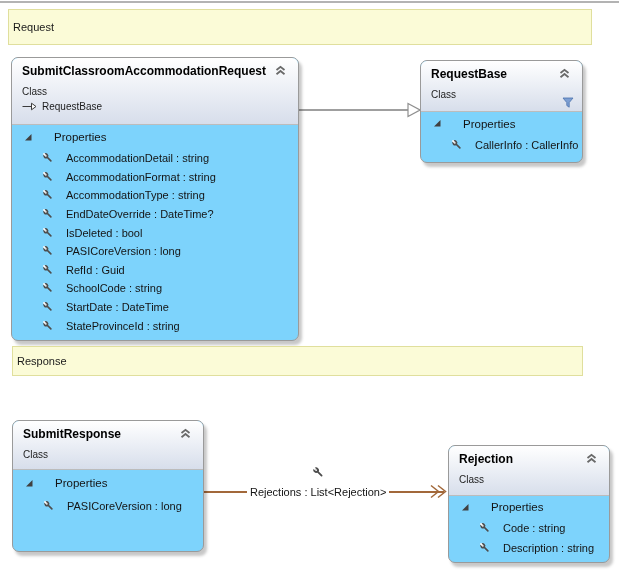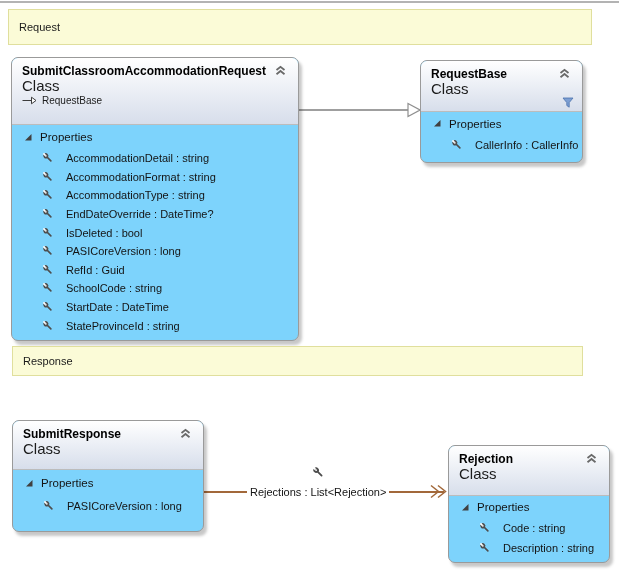--- a/index.html
+++ b/index.html
@@ -6,39 +6,39 @@
   #canvas{
     position:relative;width:619px;height:575px;background:#ffffff;overflow:hidden;
     font-family:"Liberation Sans", sans-serif;color:#1b1b1b;
   }
   .top-edge{position:absolute;left:0;top:1px;width:619px;height:1.5px;background:#b3b3b3;}
 
   
   .banner{
     position:absolute;background:#fbfbd7;border:1px solid #e0df9d;
     display:flex;align-items:center;font-size:11px;color:#1a1a1a;
-    padding-left:10px;box-sizing:border-box;
+    padding-left:4px;box-sizing:border-box;
   }
 
   
   .classbox{
     position:absolute;background:#7dd3fc;border:1px solid #9a9a9a;border-radius:7px;
     box-shadow:3px 4px 3px rgba(0,0,0,0.22);overflow:hidden;box-sizing:border-box;
   }
   .cb-header{
     position:relative;background:linear-gradient(#ffffff,#d7deeb);
     border-bottom:1px solid #bcbcbc;padding:6px 10px 4px 10px;box-sizing:border-box;
   }
   .cb-title{font-size:12px;font-weight:bold;color:#000;line-height:14px;white-space:nowrap;}
-  .cb-kind{font-size:15px;color:#1c1c1c;line-height:12px;margin-top:2px;}
+  .cb-kind{font-size:10px;color:#1c1c1c;line-height:12px;margin-top:8px;}
   .cb-inherits{display:flex;align-items:center;gap:5px;font-size:10px;color:#1c1c1c;margin-top:3px;}
   .collapse-chevron{position:absolute;top:7px;right:11px;}
   .filter-icon{position:absolute;right:8px;bottom:3px;}
 
-  .section-row{display:flex;align-items:center;gap:7px;padding-left:12px;font-size:11.5px;height:24px;color:#141414;}
+  .section-row{display:flex;align-items:center;gap:21px;padding-left:12px;font-size:11.5px;height:24px;color:#141414;}
   .prop-row{display:flex;align-items:center;gap:12px;padding-left:30px;font-size:11px;height:20px;color:#141414;white-space:nowrap;}
   .dense .prop-row{height:18.6px;}
   .rq .section-row{height:23px;}
   .rj .section-row{height:22px;}
 
   
   .conn-line{position:absolute;height:1.3px;}
   .inherit-line{background:#9f9f9f;}
   .assoc-line{background:#a2683a;}
   .conn-head{position:absolute;}
@@ -255,21 +255,21 @@
       <g transform="rotate(-45 8 8)">
         <rect x="6.9" y="4" width="2.2" height="10.5" rx="1.1" fill="#4d4d4d"></rect>
         <circle cx="8" cy="3.9" r="3.4" fill="#4d4d4d"></circle>
         <rect x="6.9" y="-0.6" width="2.2" height="3.5" fill="#ffffff"></rect>
         <circle cx="8" cy="3.9" r="1.1" fill="#ffffff"></circle>
       </g>
     </svg>
     <span>Rejections : List&lt;Rejection&gt;</span>
   </div>
 
-  <div class="classbox" style="left:12px;top:420px;width:192px;height:112px;">
+  <div class="classbox" style="left:12px;top:420px;width:192px;height:132px;">
     <div class="cb-header" style="height:49px;">
       <div class="cb-title">SubmitResponse</div>
       <div class="cb-kind">Class</div>
       <svg class="collapse-chevron" width="13" height="11" viewBox="0 0 13 11">
         <path d="M2.5 5 L6.5 1.8 L10.5 5" fill="none" stroke="#696969" stroke-width="1.8"></path>
         <path d="M2.5 9.2 L6.5 6 L10.5 9.2" fill="none" stroke="#696969" stroke-width="1.8"></path>
       </svg>
     </div>
     <div class="section-row" style="height:26px;">
       <svg width="9" height="9" viewBox="0 0 9 9">

